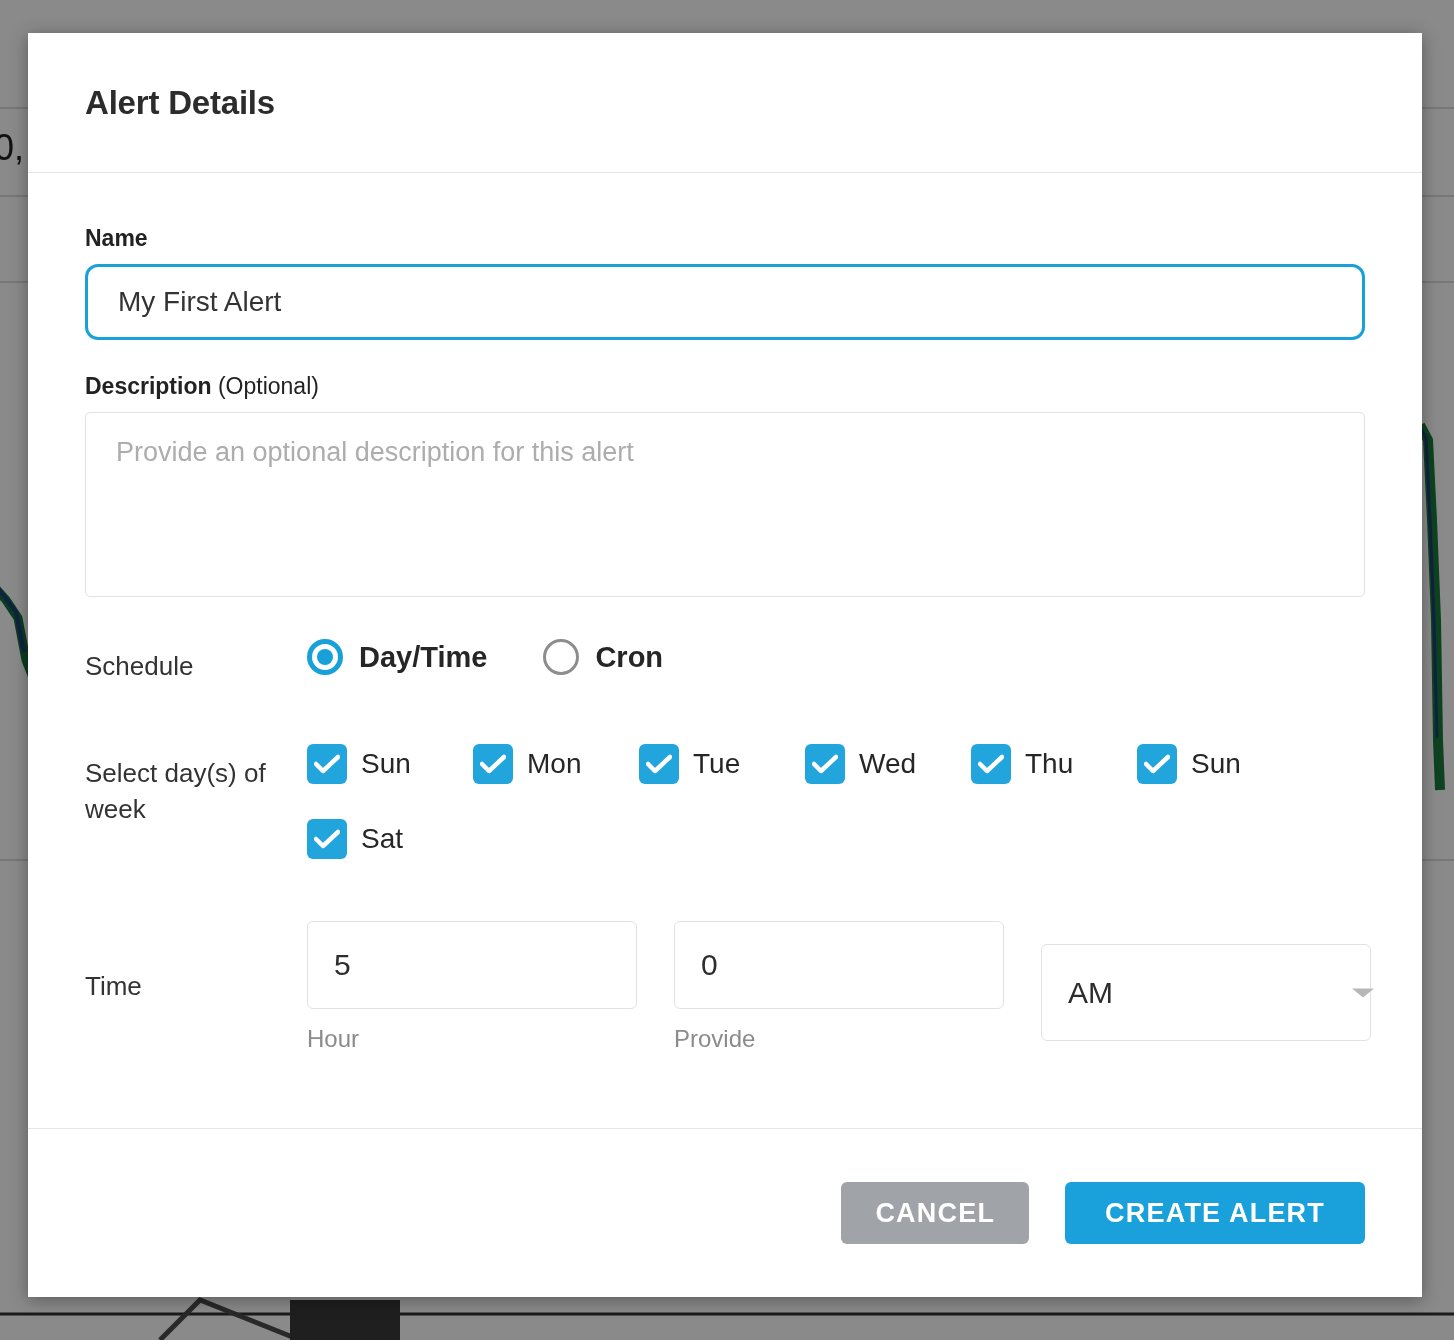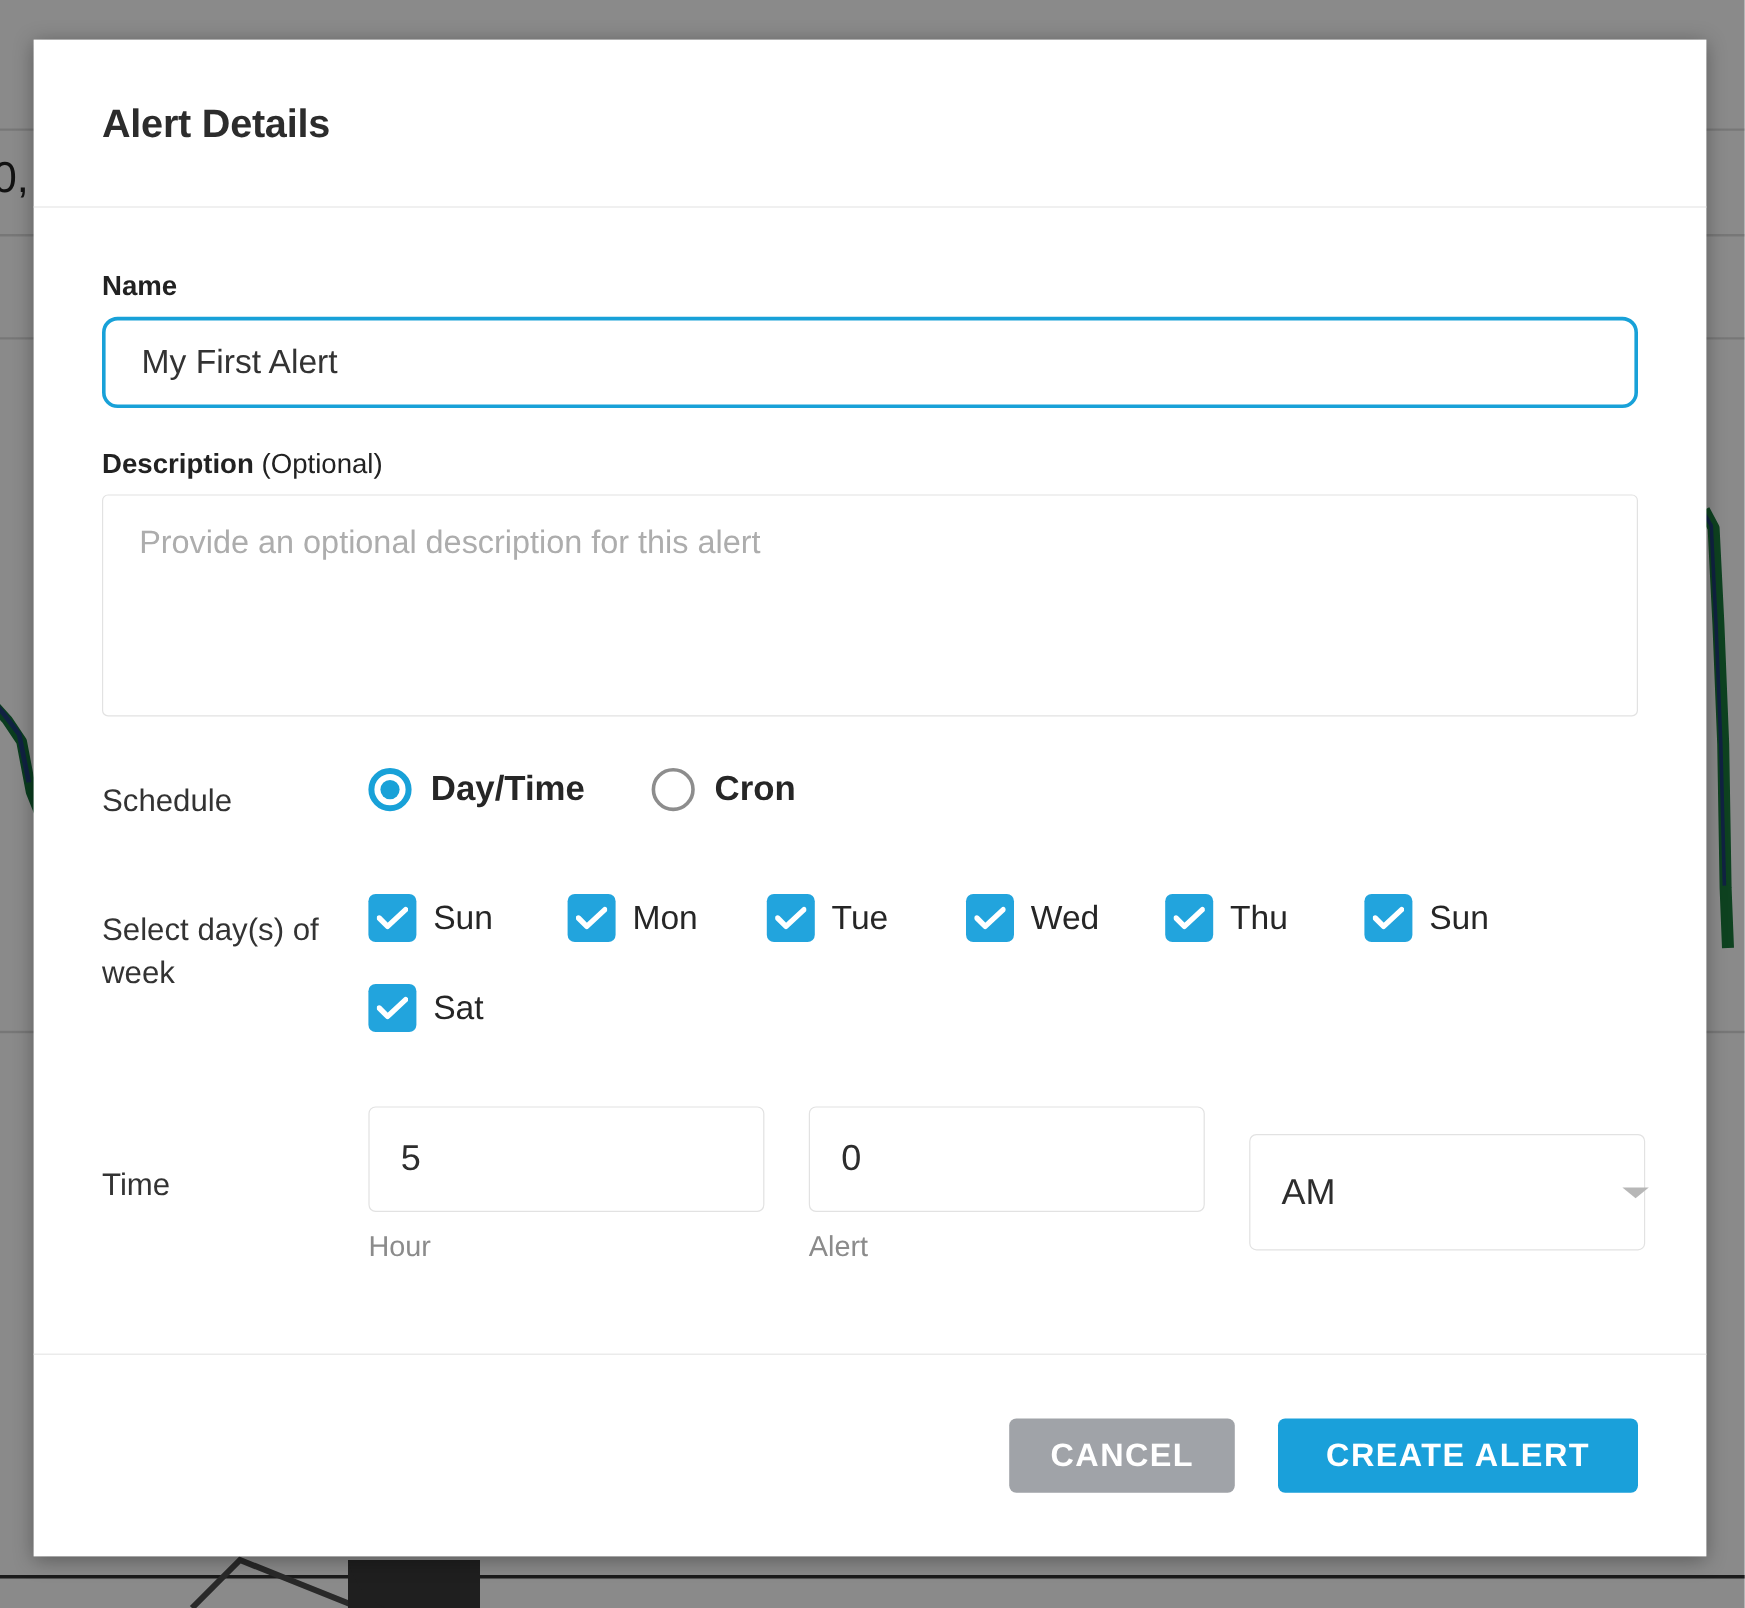--- a/index.html
+++ b/index.html
@@ -433,21 +433,21 @@
       <div class="row-content">
         <div class="time-fields">
 
           <div class="time-field">
             <input class="num-input" type="text" value="5" style="">
             <span class="sub-label">Hour</span>
           </div>
 
           <div class="time-field">
             <input class="num-input" type="text" value="0" style="">
-            <span class="sub-label">Alert</span>
+            <span class="sub-label">Provide</span>
           </div>
 
           <div class="time-field">
             <div class="select-wrap">
               <div class="select-input">
                 <span>AM</span>
               </div>
               <span class="select-caret"></span>
             </div>
           </div>

